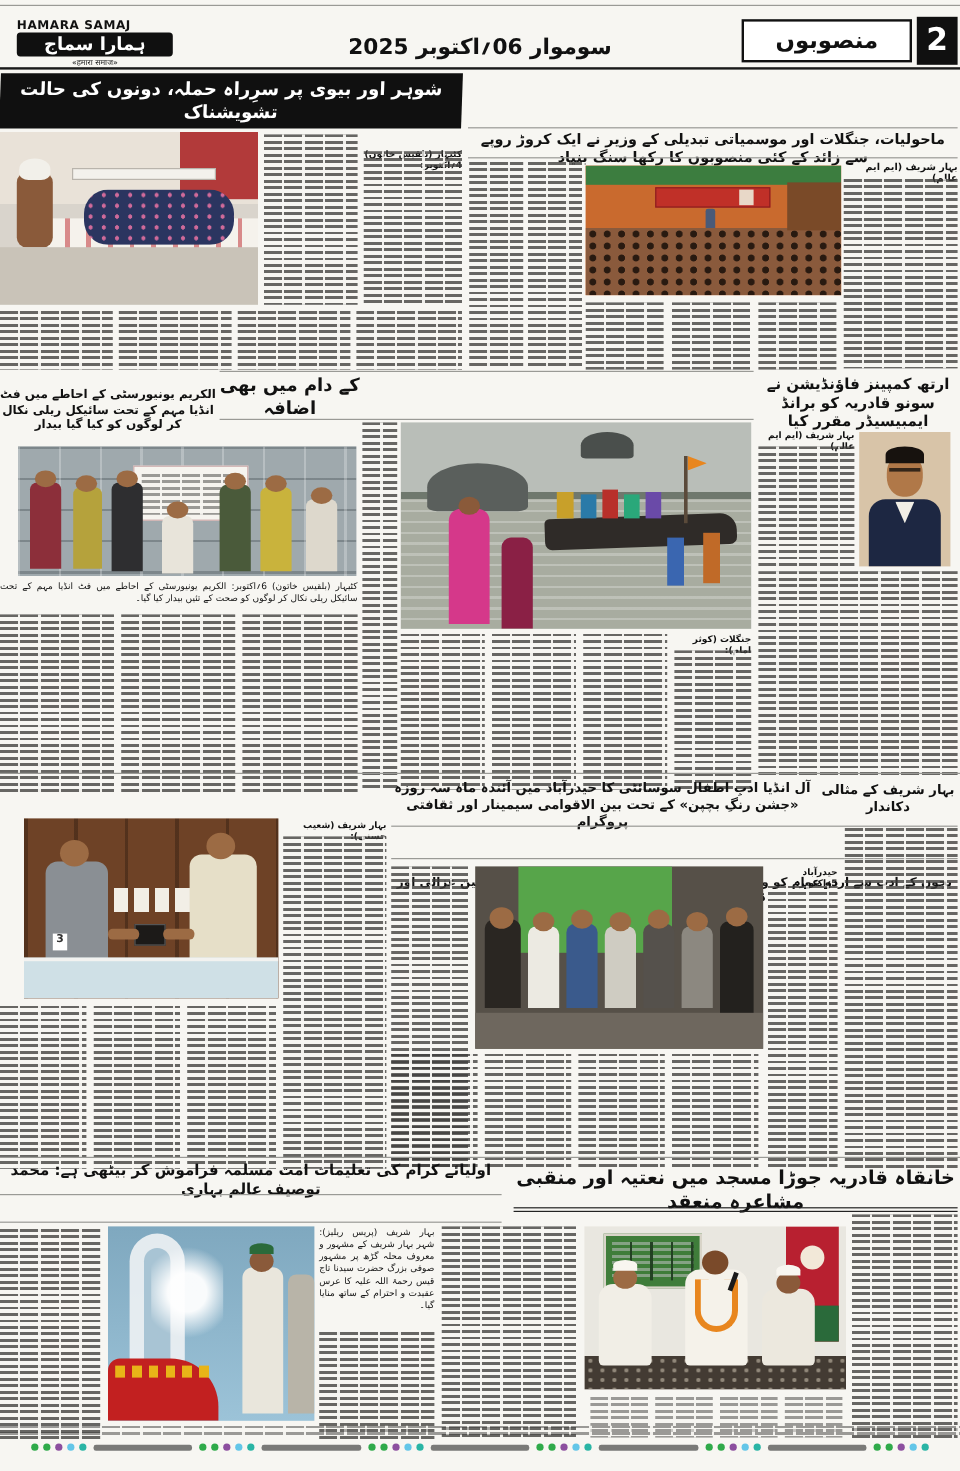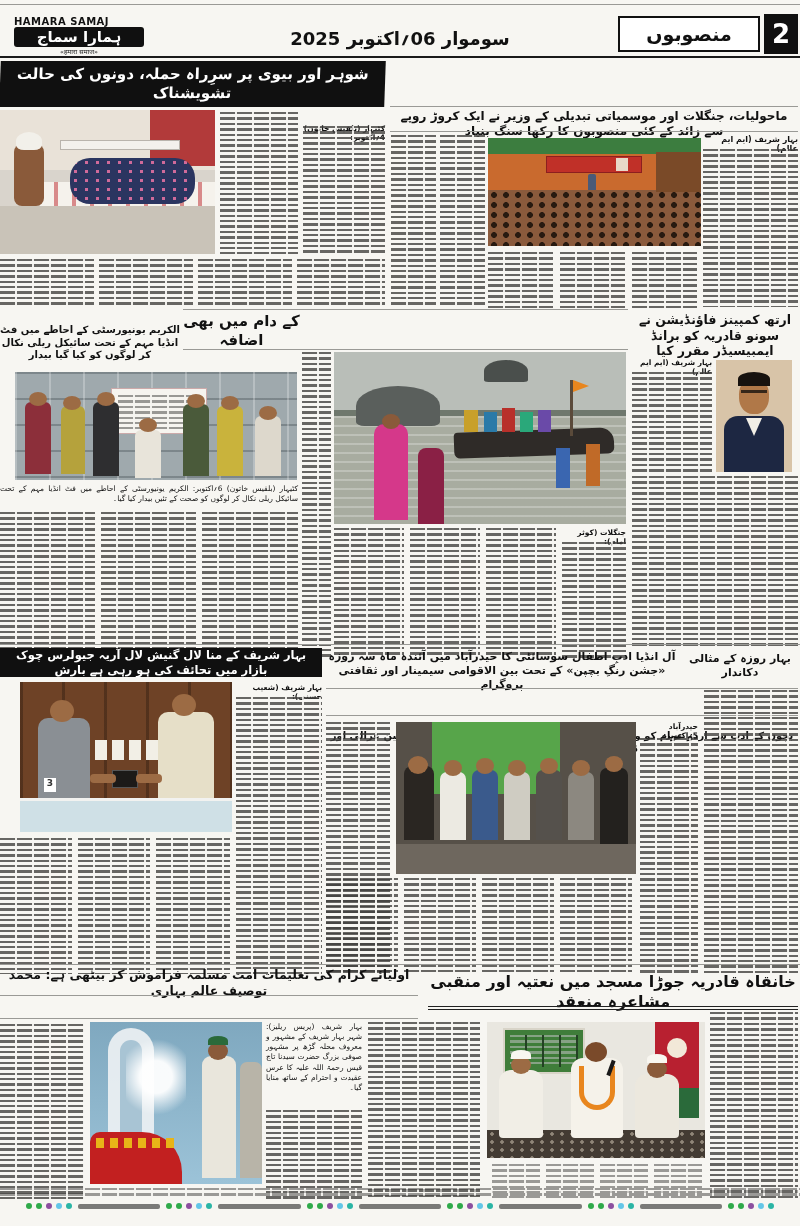--- a/index.html
+++ b/index.html
@@ -161,23 +161,20 @@
     <div class="abs" style="left:8px;top:56px;width:60px;height:56px;background:#1d2742;border-radius:14px 14px 0 0;"></div>
     <div class="abs" style="left:30px;top:58px;width:16px;height:18px;background:#f2efe6;clip-path:polygon(0 0,100% 0,50% 100%);"></div>
     <div class="abs" style="left:23px;top:18px;width:30px;height:36px;background:#b07848;border-radius:45%;"></div>
     <div class="abs" style="left:22px;top:12px;width:32px;height:14px;background:#17120e;border-radius:50% 50% 0 0;"></div>
     <div class="abs" style="left:25px;top:30px;width:26px;height:3px;background:#17120e;opacity:.8;"></div>
   </div>
   <div class="abs sim" style="left:632px;top:476px;width:166px;height:170px;"></div>
 
   <div class="abs hair" style="left:0;top:644px;width:800px;height:1px;"></div>
 
-  <div class="abs banner-black" style="left:0;top:648px;width:322px;height:29px;">
-    <div class="ur hl" style="font-size:11.5px;padding:0 4px;">بہار شریف کے منا لال گنیش لال آریہ جیولرس چوک بازار میں تحائف کی ہو رہی ہے بارش</div>
-  </div>
 
   <div class="abs photo" style="left:20px;top:682px;width:212px;height:150px;background:#6e4226;">
     <div class="abs" style="left:0;top:0;width:212px;height:150px;background-image:repeating-linear-gradient(to right,rgba(0,0,0,.25) 0 3px,rgba(0,0,0,0) 3px 42px);"></div>
     <div class="abs" style="left:58px;top:58px;width:100px;height:20px;background-image:repeating-linear-gradient(to right,#f2efe6 0 12px,rgba(0,0,0,0) 12px 17px);"></div>
     <div class="abs" style="left:18px;top:36px;width:52px;height:86px;background:#8a8f94;border-radius:10px 10px 0 0;"></div>
     <div class="abs" style="left:30px;top:18px;width:24px;height:22px;background:#9c6b44;border-radius:50%;"></div>
     <div class="abs" style="left:24px;top:96px;width:12px;height:14px;background:#fff;color:#333;font-size:9px;font-weight:bold;text-align:center;">3</div>
     <div class="abs" style="left:138px;top:30px;width:56px;height:92px;background:#e6dfc8;border-radius:10px 10px 0 0;"></div>
     <div class="abs" style="left:152px;top:12px;width:24px;height:22px;background:#9c6b44;border-radius:50%;"></div>
     <div class="abs" style="left:92px;top:88px;width:26px;height:18px;background:#1c1a18;border:1px solid #555;"></div>
@@ -186,21 +183,21 @@
     <div class="abs" style="left:0;top:116px;width:212px;height:34px;background:#cfe0e6;border-top:3px solid #f2f2f0;"></div>
   </div>
 
   <div class="abs ur dl" style="left:236px;top:683px;width:86px;height:12px;font-size:7.5px;">بہار شریف (شعیب حسنی):</div>
   <div class="abs sim" style="left:236px;top:697px;width:86px;height:277px;"></div>
   <div class="abs sim" style="left:0;top:838px;width:72px;height:136px;"></div>
   <div class="abs sim" style="left:78px;top:838px;width:72px;height:136px;"></div>
   <div class="abs sim" style="left:156px;top:838px;width:74px;height:136px;"></div>
 
   <div class="abs ur hl" style="left:326px;top:650px;width:352px;height:36px;font-size:11px;">آل انڈیا ادبِ اطفال سوسائٹی کا حیدرآباد میں آئندہ ماہ سہ روزہ «جشن رنگِ بچپن» کے تحت بین الاقوامی سیمینار اور ثقافتی پروگرام</div>
-  <div class="abs ur hl" style="left:682px;top:652px;width:116px;height:34px;font-size:11px;">بہار روزہ کے مثالی دکاندار</div>
+  <div class="abs ur hl" style="left:682px;top:652px;width:116px;height:34px;font-size:11px;">بہار شریف کے مثالی دکاندار</div>
   <div class="abs hair" style="left:326px;top:688px;width:472px;height:1px;"></div>
   <div class="abs ur hl" style="left:326px;top:730px;width:472px;height:22px;font-size:10px;">بچوں کے ادب سے اردو عوام کو واقف کروانا مقصد، سراج عظیم، ڈاکٹر مظفر حسین غزالی اور ڈاکٹر شعیب رضا خان کا خطاب</div>
   <div class="abs hair" style="left:326px;top:715px;width:472px;height:1px;"></div>
 
   <div class="abs photo" style="left:396px;top:722px;width:240px;height:152px;background:#565048;">
     <div class="abs" style="left:36px;top:0;width:128px;height:72px;background:#57a54a;"></div>
     <div class="abs" style="left:0;top:122px;width:240px;height:30px;background:#6e675e;"></div>
     <div class="abs" style="left:8px;top:44px;width:30px;height:74px;background:#2a2622;border-radius:8px 8px 0 0;"></div>
     <div class="abs" style="left:12px;top:34px;width:20px;height:18px;background:#9c6b44;border-radius:50%;"></div>
     <div class="abs" style="left:44px;top:50px;width:26px;height:68px;background:#eceae2;border-radius:7px 7px 0 0;"></div>

